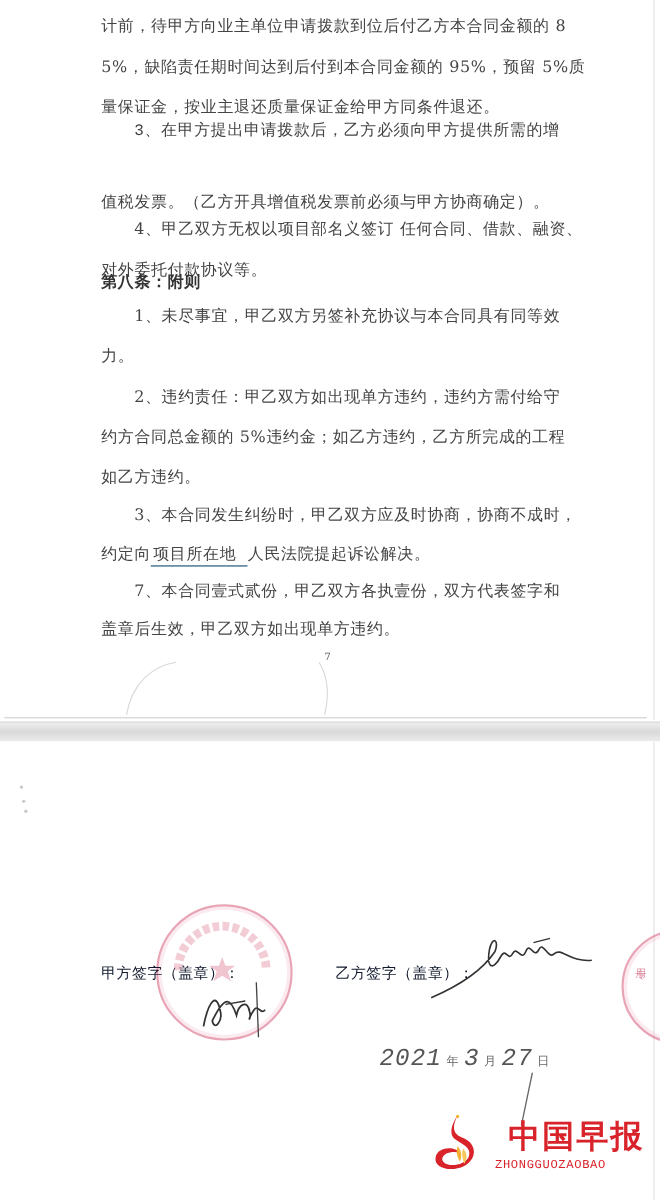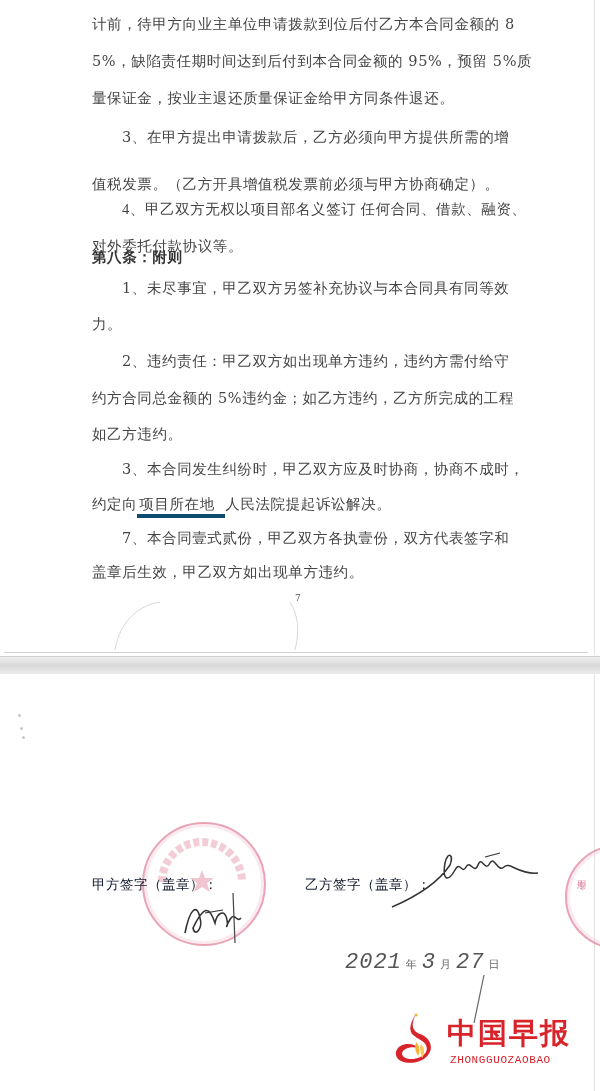--- a/index.html
+++ b/index.html
@@ -45,21 +45,21 @@
       position: absolute;
       left: 0;
       white-space: nowrap;
       height: 20px;
       line-height: 20px;
     }
     .indent { padding-left: 30px; }
     .heading { font-weight: bold; color: #333; }
     .underline-field {
       display: inline-block;
-      border-bottom: 4px solid #0c4a6e;
+      border-bottom: 1px solid #0c4a6e;
       padding: 0 6px 0 2px;
       min-width: 80px;
     }
     .page-number {
       position: absolute;
       left: 295px;
       top: 593px;
       font-size: 9px;
       color: #555;
     }
@@ -112,21 +112,21 @@
     }
     .logo {
       position: absolute;
       left: 392px;
       top: 1010px;
       width: 200px;
       height: 60px;
     }
     .logo-cn {
       position: absolute;
-      left: 55px;
+      left: 70px;
       top: 4px;
       font-family: "DejaVu Sans", "Liberation Sans", sans-serif;
       font-weight: bold;
       font-size: 29px;
       color: #d9232a;
       letter-spacing: 2px;
       white-space: nowrap;
     }
     .logo-en {
       position: absolute;
@@ -147,23 +147,23 @@
     }
   </style>
 </head>
 <body>
 
 <div class="page page-top">
   <div class="body-text" style="top:14px;">
     <div class="line" style="top:0px;">计前，待甲方向业主单位申请拨款到位后付乙方本合同金额的 8</div>
     <div class="line" style="top:37px;">5%，缺陷责任期时间达到后付到本合同金额的 95%，预留 5%质</div>
     <div class="line" style="top:74px;">量保证金，按业主退还质量保证金给甲方同条件退还。</div>
-    <div class="line indent" style="top:113px;">3、在甲方提出申请拨款后，乙方必须向甲方提供所需的增</div>
+    <div class="line indent" style="top:96px;font-family:Liberation Mono, monospace;">3、在甲方提出申请拨款后，乙方必须向甲方提供所需的增</div>
     <div class="line" style="top:160px;">值税发票。（乙方开具增值税发票前必须与甲方协商确定）。</div>
-    <div class="line indent" style="top:185px;font-family:Liberation Serif, serif;">4、甲乙双方无权以项目部名义签订 任何合同、借款、融资、</div>
+    <div class="line indent" style="top:185px;">4、甲乙双方无权以项目部名义签订 任何合同、借款、融资、</div>
     <div class="line" style="top:222px;">对外委托付款协议等。</div>
 
     <div class="line heading" style="top:233px; left:0; top:233px;">第八条：附则</div>
   </div>
 
   <div class="body-text" style="top:278px;">
     <div class="line indent" style="top:0px;">1、未尽事宜，甲乙双方另签补充协议与本合同具有同等效</div>
     <div class="line" style="top:36px;">力。</div>
     <div class="line indent" style="top:73px;">2、违约责任：甲乙双方如出现单方违约，违约方需付给守</div>
     <div class="line" style="top:110px;">约方合同总金额的 5%违约金；如乙方违约，乙方所完成的工程</div>

